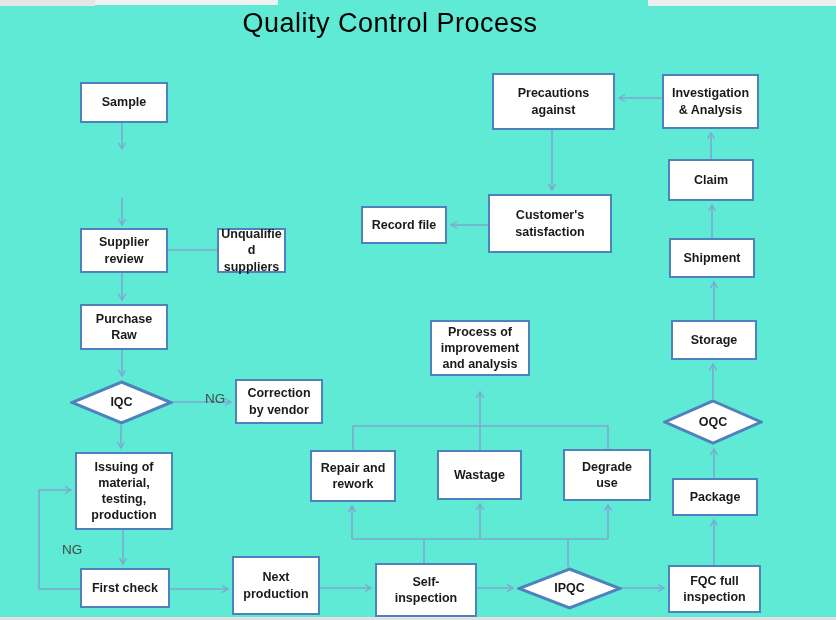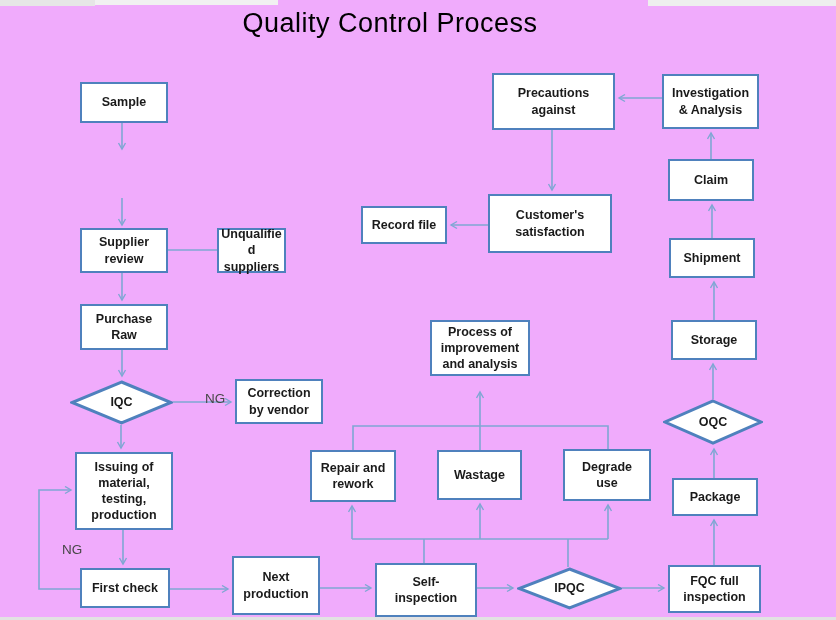--- a/index.html
+++ b/index.html
@@ -4,21 +4,21 @@
 <style>
   :root{
     --box_border:#4f81bd;
     --connector:#7fa7d3;
     --node_text:#1a1a1a;
     --title_text:#000000;
     --ng_text:#474747;
   }
   html,body{margin:0;padding:0;background:#fff;}
   .stage{
-    position:relative;width:836px;height:620px;overflow:hidden;background:#f0abfc;
+    position:relative;width:836px;height:620px;overflow:hidden;background:#5eead4;
     font-family:"Liberation Sans", sans-serif;
   }
   .artifact{position:absolute;}
   .title{
     position:absolute;left:175px;top:8px;width:430px;text-align:center;
     font-size:27px;font-weight:400;color:var(--title_text);letter-spacing:0.5px;
     font-family:"Liberation Sans", sans-serif;
   }
   svg.connectors{position:absolute;left:0;top:0;z-index:1;}
   svg.connectors path{fill:none;stroke:var(--connector);stroke-width:1.6;}

